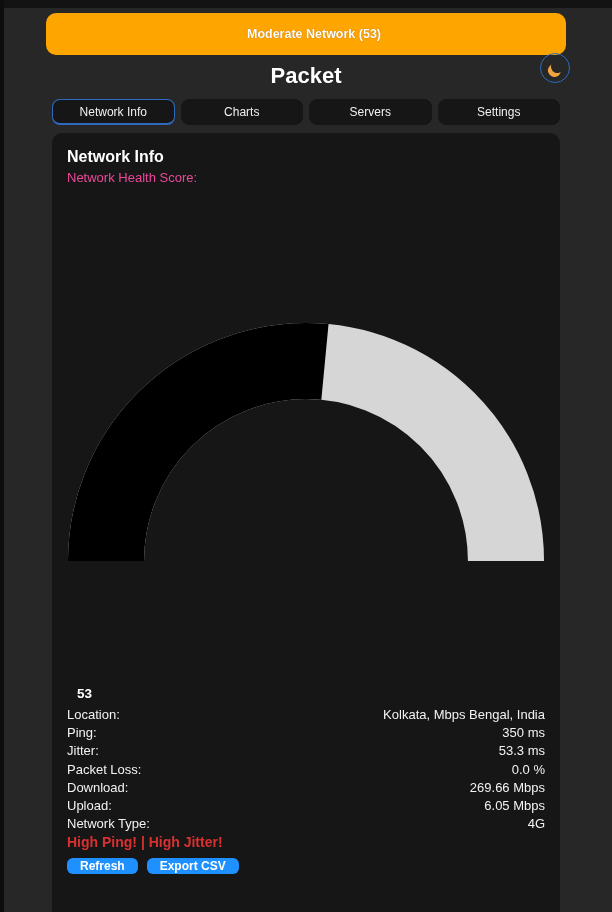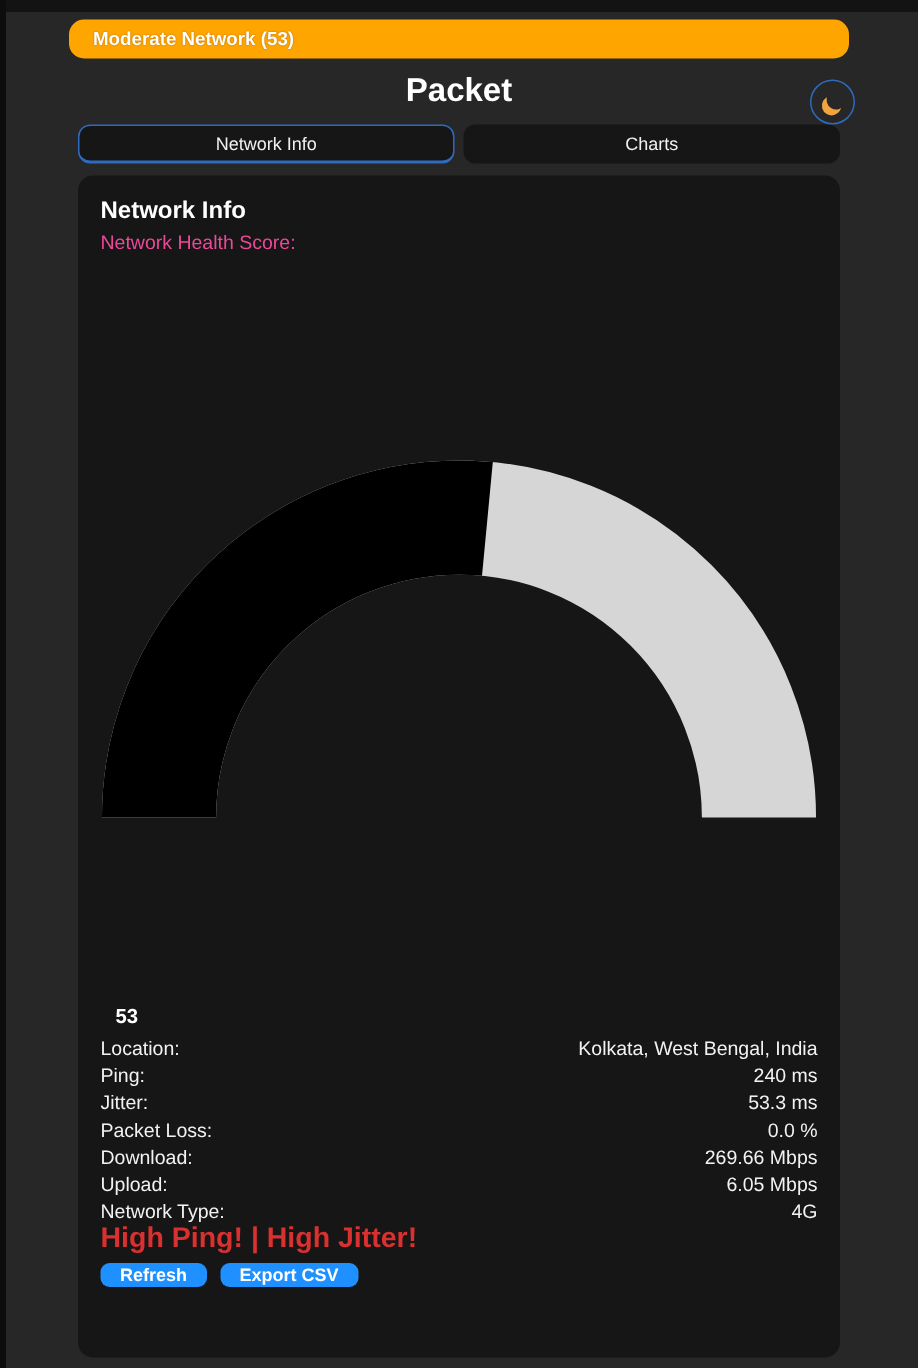--- a/index.html
+++ b/index.html
@@ -9,24 +9,24 @@
     font-family: "Liberation Sans", sans-serif;
     color: #f2f2f2;
     position: relative;
     overflow: hidden;
   }
   .top-edge { position: absolute; top: 0; left: 0; width: 612px; height: 8px; background: #131313; }
   .left-edge { position: absolute; top: 0; left: 0; width: 4px; height: 912px; background: #0d0d0d; }
 
   .banner {
     margin: 13px 46px 0 46px;
-    height: 26px;
+    height: 42px;
     border-radius: 10px;
     background: #ffa500;
-    display: flex; align-items: center; 
+    display: flex; align-items: center; justify-content: center;
     color: #ffffff;
     font-size: 12.5px;
     font-weight: bold;
     text-shadow: 0 0 1px rgba(90,40,0,0.55);
     padding-left: 16px;
   }
 
   .app-title {
     margin-top: 7px;
     text-align: center;
@@ -106,21 +106,21 @@
     display: flex;
     justify-content: space-between;
     align-items: baseline;
     font-size: 13px;
     line-height: 18.2px;
   }
   .info-label { color: #f2f2f2; }
   .info-value { color: #f2f2f2; text-align: right; }
 
   .warning {
-    font-size: 19px;
+    font-size: 14px;
     font-weight: bold;
     color: #d93030;
     line-height: 16px;
     margin-top: 1px;
   }
 
   .actions { margin-top: 8px; display: flex; gap: 9px; }
   .btn {
     height: 16px;
     padding: 0 13px;
@@ -147,43 +147,45 @@
 
 <div class="app-title">Packet</div>
 
 <div class="theme-btn">
   <span class="moon"></span>
 </div>
 
 <div class="tabs" id="tabs">
     <div class="tab active">Network Info</div>
     <div class="tab">Charts</div>
+    <div class="tab">Servers</div>
+    <div class="tab">Settings</div>
   </div>
 
 <div class="card">
   <h2>Network Info</h2>
   <div class="subtitle">Network Health Score:</div>
 
   <div class="gauge-wrap">
     <svg id="gauge" width="490" height="246" viewBox="0 0 490 246">
         <path d="M 40 244 A 205 205 0 0 1 450 244" fill="none" stroke="#d6d6d6" stroke-width="78"></path>
         <path d="M 40 244 A 205 205 0 0 1 450 244" fill="none" stroke="#000000" stroke-width="78" stroke-dasharray="341.334041812531 644.0264939859076"></path>
       </svg>
   </div>
 
   <div class="score">53</div>
 
   <div class="info-list" id="info-list">
       <div class="info-row">
         <span class="info-label">Location:</span>
-        <span class="info-value">Kolkata, West Bengal, India</span>
+        <span class="info-value">Kolkata, Mbps Bengal, India</span>
       </div>
       <div class="info-row">
         <span class="info-label">Ping:</span>
-        <span class="info-value">240 ms</span>
+        <span class="info-value">350 ms</span>
       </div>
       <div class="info-row">
         <span class="info-label">Jitter:</span>
         <span class="info-value">53.3 ms</span>
       </div>
       <div class="info-row">
         <span class="info-label">Packet Loss:</span>
         <span class="info-value">0.0 %</span>
       </div>
       <div class="info-row">

